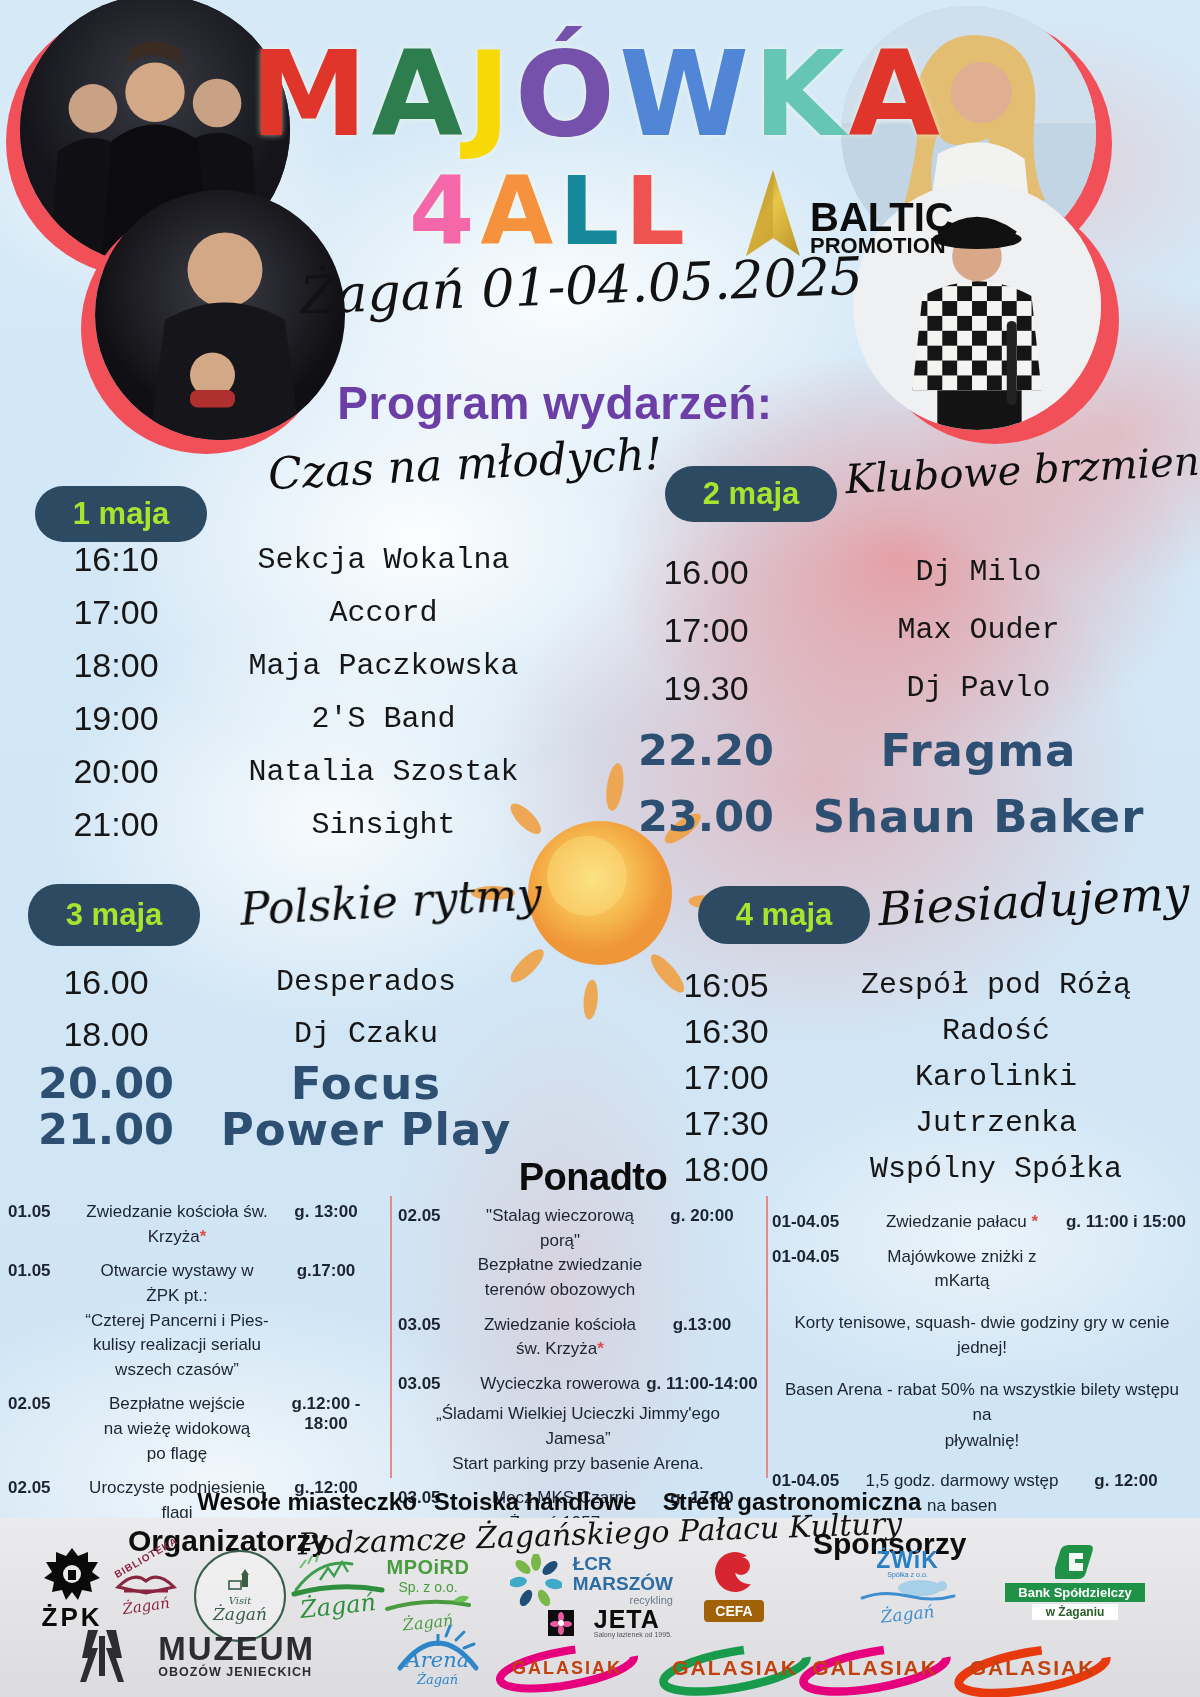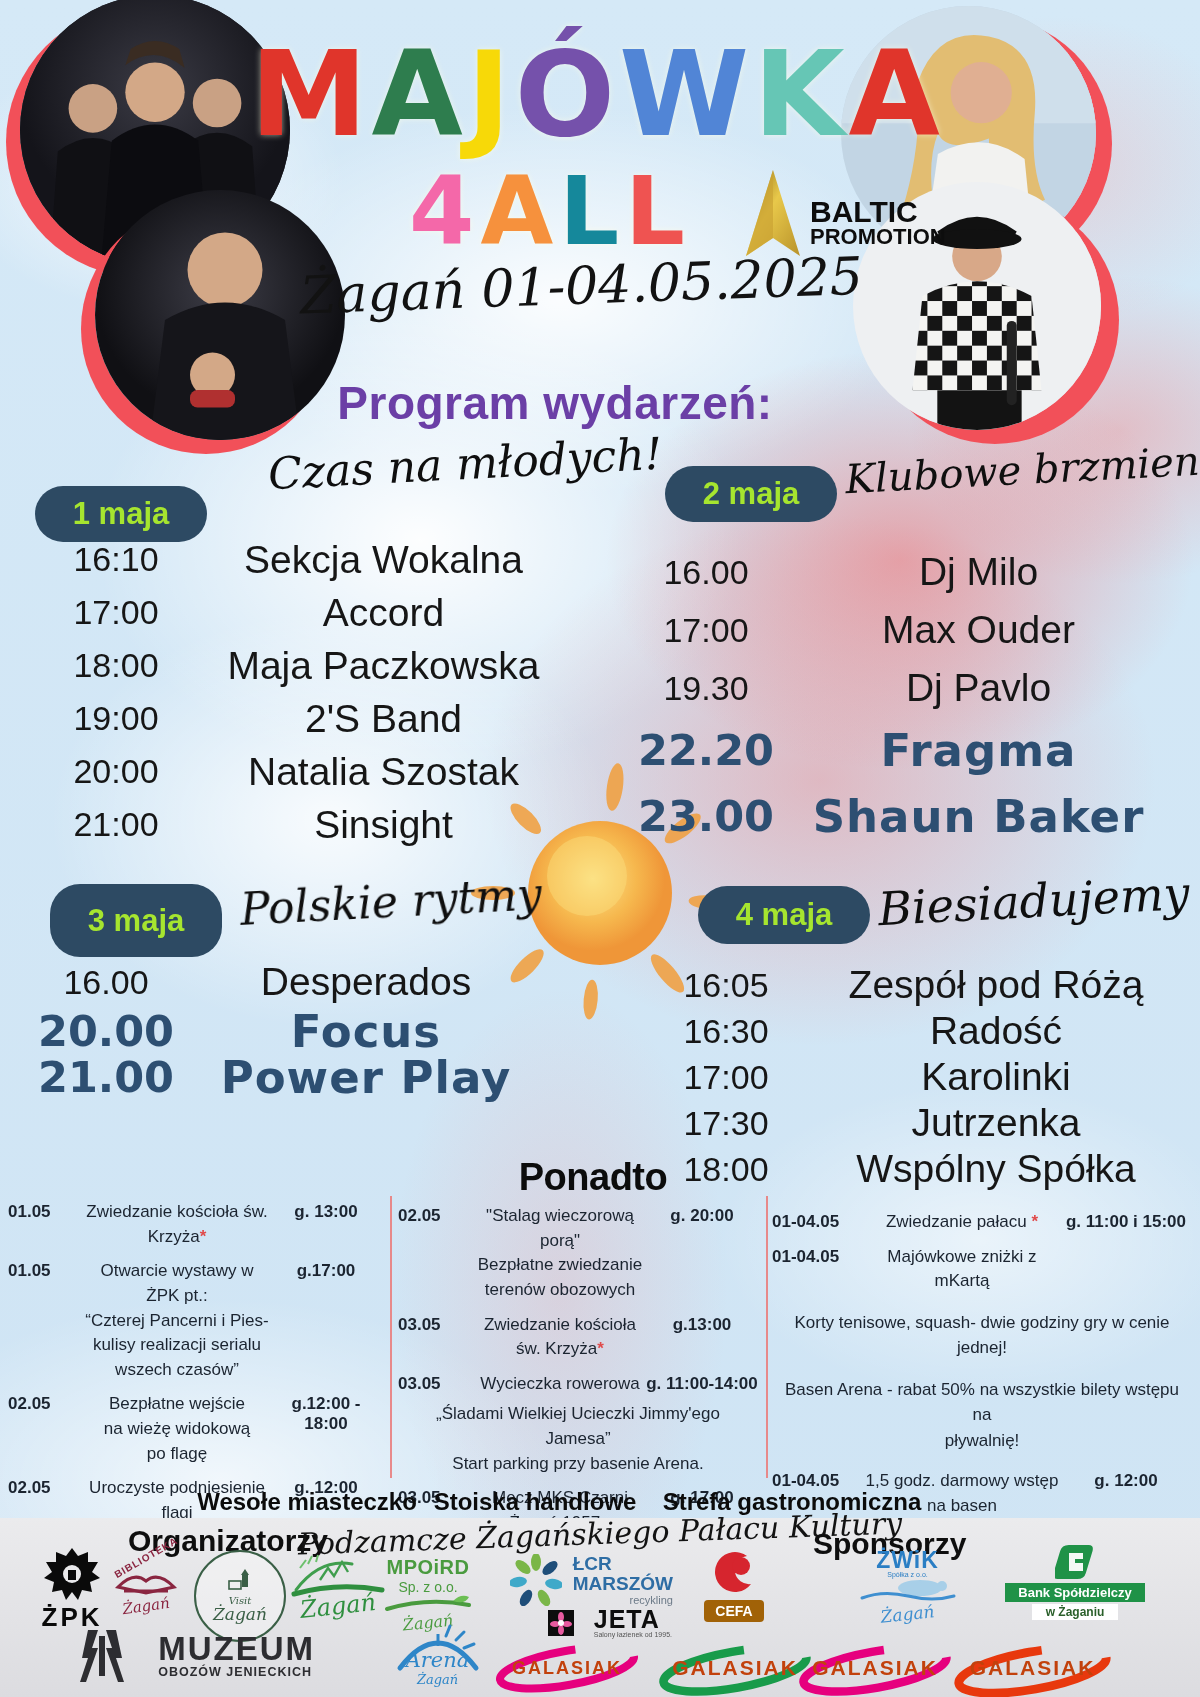--- a/index.html
+++ b/index.html
@@ -28,49 +28,49 @@
   .pc-check{left:853px;top:182px;width:248px;height:248px;box-shadow:18px 14px 0 0 #f25059;}
   
   #title-majowka{position:absolute;left:250px;top:30px;width:650px;text-align:center;
     font-family:"DejaVu Sans",sans-serif;font-size:118px;font-weight:800;letter-spacing:4px;line-height:1.1;
     text-shadow:0 0 6px rgba(255,255,230,.6);}
   #title-4all{position:absolute;left:330px;top:160px;width:440px;text-align:center;
     font-family:"DejaVu Sans",sans-serif;font-size:94px;font-weight:800;letter-spacing:6px;line-height:1.1;
     text-shadow:0 0 6px rgba(255,255,230,.6);}
   .baltic{position:absolute;left:742px;top:168px;display:flex;align-items:flex-start;}
   .baltic-text{margin:30px 0 0 6px;color:#0d0d0d;line-height:.95;font-family:"Liberation Sans",sans-serif;}
-  .baltic-text .b1{font-size:30px;font-weight:800;letter-spacing:0px;}
+  .baltic-text .b1{font-size:40px;font-weight:800;letter-spacing:0px;}
   .baltic-text .b2{font-size:22px;font-weight:800;}
   .date-script{position:absolute;left:300px;top:256px;width:540px;text-align:center;
     font-family:"DejaVu Serif",serif;font-style:italic;font-size:52px;color:#121212;transform:rotate(-2deg);white-space:nowrap;}
   .program-heading{position:absolute;left:310px;top:376px;width:490px;text-align:center;
     font-size:46px;font-weight:800;color:#6b3fa6;letter-spacing:.5px;}
   
   .badge{position:absolute;background:#2d4a63;border-radius:30px;display:flex;align-items:center;justify-content:center;
     color:#a6e52f;font-weight:700;font-size:31px;}
   #day1-badge{left:35px;top:486px;width:172px;height:56px;}
   #day2-badge{left:665px;top:466px;width:172px;height:56px;}
-  #day3-badge{left:50px;top:884px;width:172px;height:73px;}
+  #day3-badge{left:28px;top:884px;width:172px;height:62px;}
   #day4-badge{left:698px;top:886px;width:172px;height:58px;}
   .theme{position:absolute;font-family:"DejaVu Serif",serif;font-style:italic;color:#0f0f0f;
     transform:rotate(-3deg);white-space:nowrap;}
   #day1-theme{left:268px;top:438px;font-size:44px;}
   #day2-theme{left:845px;top:446px;font-size:40px;}
   #day3-theme{left:240px;top:876px;font-size:44px;}
   #day4-theme{left:878px;top:874px;font-size:46px;}
   .events{position:absolute;}
   #day1-events{left:30px;top:533px;width:535px;}
   #day2-events{left:620px;top:543px;width:545px;}
   #day3-events{left:20px;top:956px;width:520px;}
   #day4-events{left:640px;top:962px;width:540px;}
   .row{display:flex;align-items:center;}
   .d1 .row{height:53px;} .d2 .row{height:58px;} .d2 .row.big{height:66px;}
   .d3 .row{height:52px;} .d3 .row.big{height:46px;} .d4 .row{height:46px;}
   .row .t{width:172px;flex:none;text-align:center;font-size:34px;color:#161616;}
-  .row .n{flex:1;text-align:center;font-size:39px;color:#161616;}
+  .row .n{flex:1;text-align:center;font-size:30px;color:#161616;font-family:Liberation Mono, monospace;}
   .row.big .t,.row.big .n{font-family:"DejaVu Sans",sans-serif;font-weight:800;color:#2d4f72;}
   .row.big .t{font-size:43px;} .row.big .n{font-size:45px;letter-spacing:1px;}
   
   .sun{position:absolute;left:455px;top:748px;width:290px;height:290px;}
   
   .ponadto-heading{position:absolute;left:508px;top:1156px;width:170px;text-align:center;
     font-size:38px;font-weight:900;color:#0c0c0c;letter-spacing:-.5px;}
   .pcol{position:absolute;color:#1b2430;}
   #col1{left:8px;top:1200px;width:374px;}
   #col2{left:398px;top:1204px;width:360px;}
@@ -316,20 +316,24 @@
 
   <div class="badge" id="day3-badge">
       <span>3 maja</span>
     </div>
   <div class="theme" id="day3-theme">Polskie rytmy</div>
   <div class="events d3" id="day3-events">
       <div class="row">
         <span class="t">16.00</span>
         <span class="n">Desperados</span>
       </div>
+      <div class="row">
+        <span class="t">18.00</span>
+        <span class="n">Dj Czaku</span>
+      </div>
       <div class="row big">
         <span class="t">20.00</span>
         <span class="n">Focus</span>
       </div>
       <div class="row big">
         <span class="t">21.00</span>
         <span class="n">Power Play</span>
       </div>
     </div>
 

